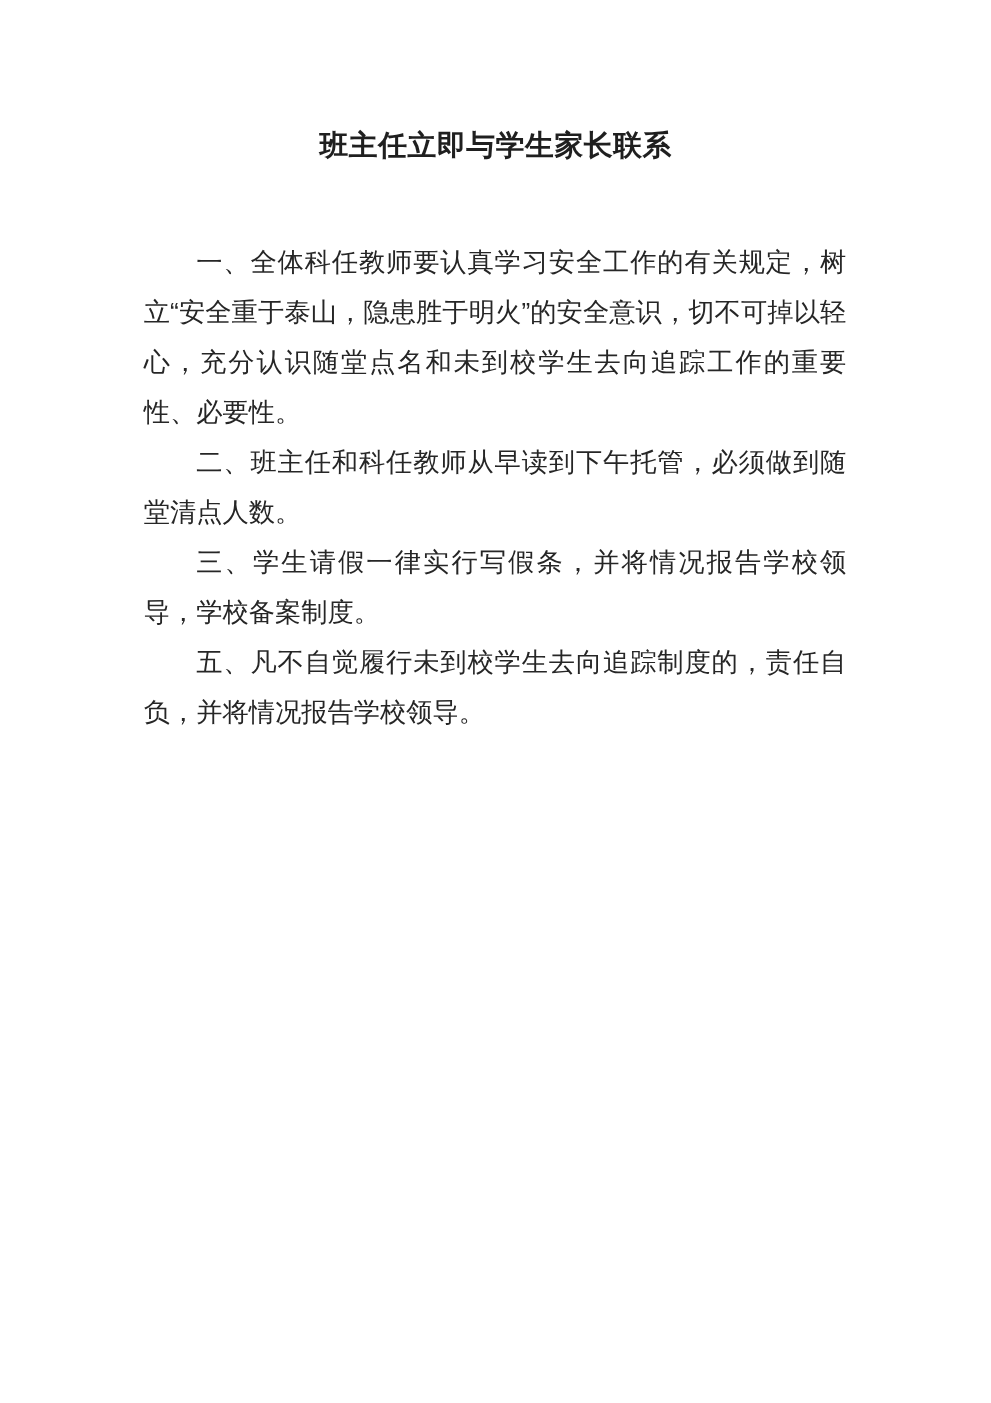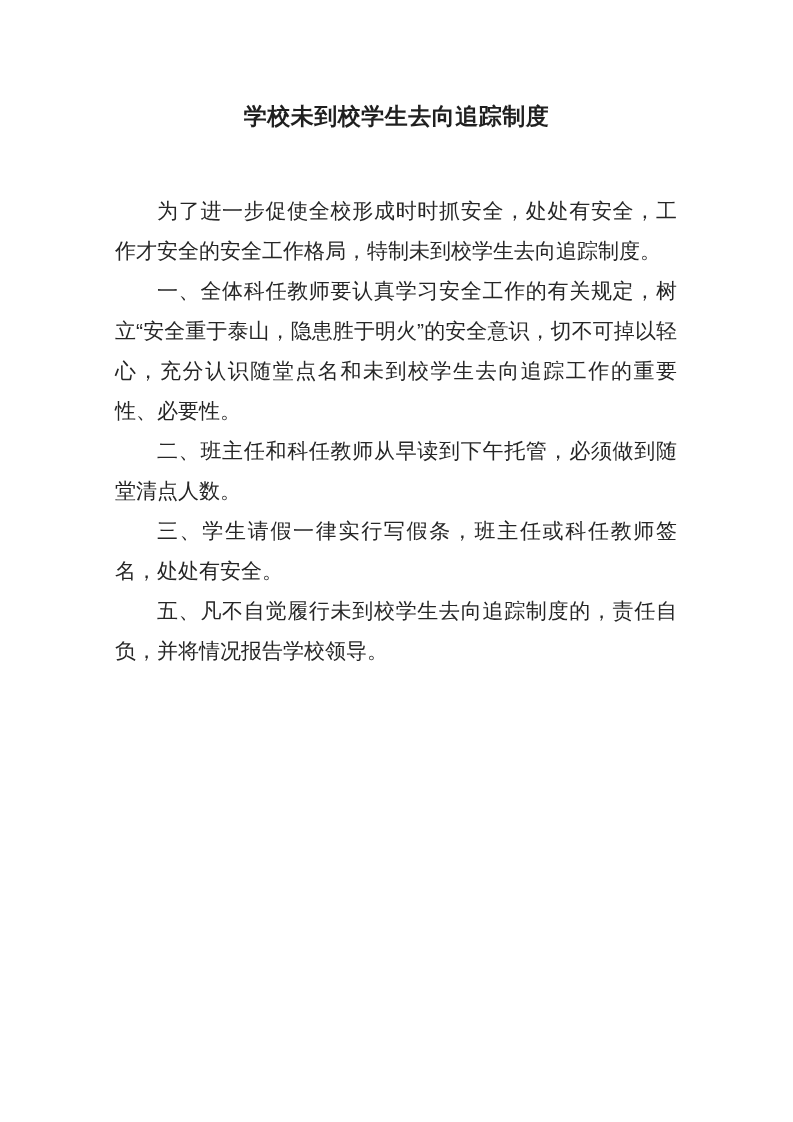--- a/index.html
+++ b/index.html
@@ -39,22 +39,21 @@
     margin: 0;
     padding: 0;
     text-indent: 2em;
     word-break: break-all;
   }
 </style>
 </head>
 <body>
 
 <div class="page">
-  <h1 class="doc-title">学校未到校学生去向追踪制度</h1>
+  <h1 class="doc-title">班主任立即与学生家长联系</h1>
 
   <div class="doc-body">
-    <p>为了进一步促使全校形成时时抓安全，处处有安全，工作才安全的安全工作格局，特制未到校学生去向追踪制度。</p>
     <p>一、全体科任教师要认真学习安全工作的有关规定，树立“安全重于泰山，隐患胜于明火”的安全意识，切不可掉以轻心，充分认识随堂点名和未到校学生去向追踪工作的重要性、必要性。</p>
     <p>二、班主任和科任教师从早读到下午托管，必须做到随堂清点人数。</p>
-    <p>三、学生请假一律实行写假条，班主任或科任教师签名，处处有安全。</p>
+    <p>三、学生请假一律实行写假条，并将情况报告学校领导，学校备案制度。</p>
     <p>五、凡不自觉履行未到校学生去向追踪制度的，责任自负，并将情况报告学校领导。</p>
   </div>
 </div>
 
 </body></html>

